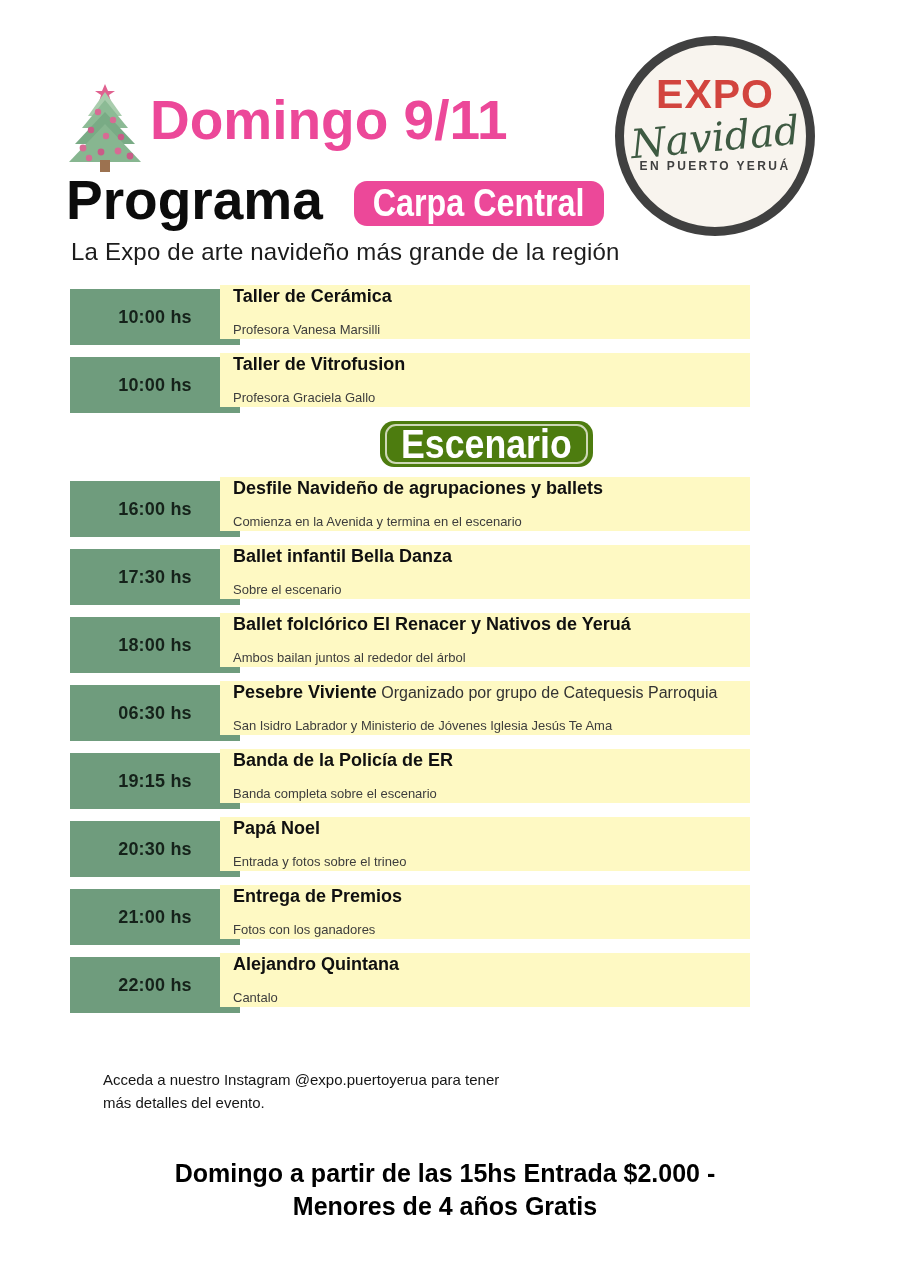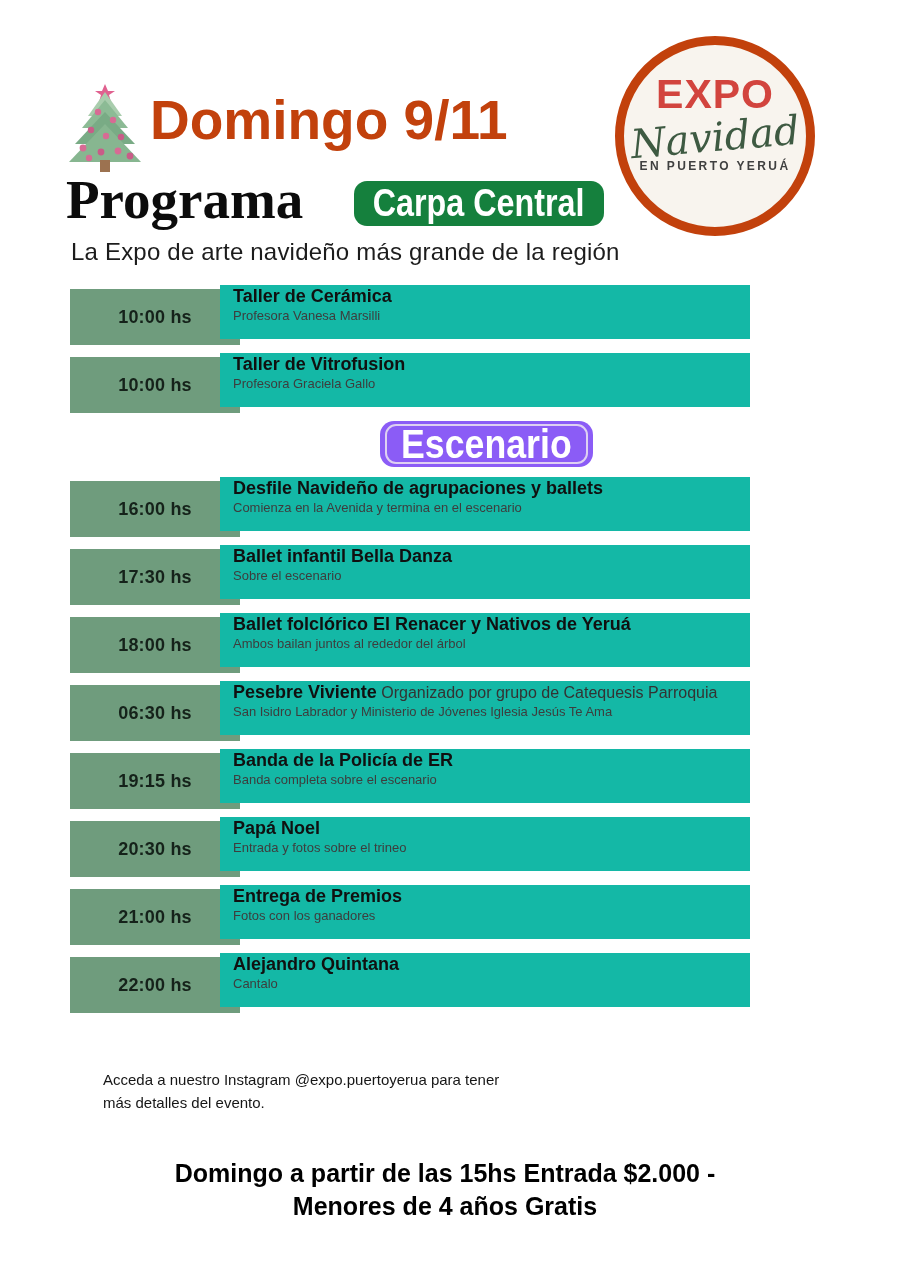--- a/index.html
+++ b/index.html
@@ -5,69 +5,69 @@
   html,body{margin:0;padding:0;background:#ffffff;}
   .page{
     position:relative;width:905px;height:1280px;background:#ffffff;overflow:hidden;
     font-family:"Liberation Sans", sans-serif;color:#111;
   }
 
   
   .tree{position:absolute;left:58px;top:82px;width:94px;height:94px;}
   .day-title{
     position:absolute;left:150px;top:88px;font-size:55px;font-weight:700;
-    letter-spacing:0px;color:#c2410c;white-space:nowrap;
+    letter-spacing:0px;color:#ec4899;white-space:nowrap;
   }
   .program-title{
-    position:absolute;left:66px;top:168px;font-size:55px;font-weight:700;color:#0c0c0c;white-space:nowrap;font-family:Liberation Serif, serif;
+    position:absolute;left:66px;top:168px;font-size:55px;font-weight:700;color:#0c0c0c;white-space:nowrap;
   }
   .venue-badge{
     position:absolute;left:354px;top:181px;width:250px;height:45px;border-radius:13px;
-    background:#15803d;display:flex;align-items:center;justify-content:center;
+    background:#ec4899;display:flex;align-items:center;justify-content:center;
   }
   .venue-badge .condensed{
     color:#fff;font-weight:700;font-size:38px;white-space:nowrap;
     transform:scale(.85,1.03);transform-origin:center;
   }
   .subtitle{
     position:absolute;left:71px;top:238px;font-size:24px;color:#1c1c1c;white-space:nowrap;letter-spacing:.2px;
   }
 
   
   .logo{
     position:absolute;left:615px;top:36px;width:200px;height:200px;border-radius:50%;
-    background:#f8f4ee;border:9px solid #c2410c;box-sizing:border-box;text-align:center;
+    background:#f8f4ee;border:9px solid #404040;box-sizing:border-box;text-align:center;
   }
   .logo-expo{color:#d2443e;font-weight:700;font-size:41px;letter-spacing:1px;margin-top:29px;line-height:1;}
   .logo-navidad{
     color:#3e5a42;font-family:"DejaVu Serif", serif;font-style:italic;font-size:40px;line-height:1;
     margin-top:2px;transform:rotate(-5deg);
   }
   .logo-sub{color:#404040;font-size:12px;font-weight:700;letter-spacing:2.4px;margin-top:2px;white-space:nowrap;}
 
   
   .rows{position:absolute;left:70px;top:285px;width:680px;}
   .row{position:relative;height:54px;margin-bottom:14px;}
   .time-cell{
     position:absolute;left:0;top:4px;width:170px;height:56px;background:#6f9c7d;
     display:flex;align-items:center;justify-content:center;
   }
   .time-label{font-size:18px;font-weight:700;color:#15221a;letter-spacing:.2px;}
   .content-cell{
-    position:absolute;left:150px;top:0;width:530px;height:54px;background:#14b8a6;
-    display:flex;flex-direction:column;justify-content:flex-start;padding-left:13px;box-sizing:border-box;
+    position:absolute;left:150px;top:0;width:530px;height:54px;background:#fef9c3;
+    display:flex;flex-direction:column;justify-content:space-between;padding-left:13px;box-sizing:border-box;
   }
   .event-title-line{line-height:1.3;white-space:nowrap;}
   .event-title{font-size:18px;font-weight:700;color:#101010;}
   .event-title-suffix{font-size:16px;font-weight:400;color:#333;}
   .event-desc{font-size:13px;color:#3d3d3d;line-height:1.3;white-space:nowrap;}
 
   .stage-badge{
     position:relative;width:213px;height:46px;margin:11px 0 10px 310px;border-radius:14px;
-    background:#8b5cf6;display:flex;align-items:center;justify-content:center;
+    background:#4d7c0f;display:flex;align-items:center;justify-content:center;
   }
   .stage-badge::after{
     content:"";position:absolute;inset:3px 5px;border:2px solid rgba(250,247,240,.75);border-radius:11px;pointer-events:none;
   }
   .stage-badge .condensed{
     color:#fff;font-weight:700;font-size:42px;white-space:nowrap;
     transform:scale(.85,.98);transform-origin:center;
   }
 
   

